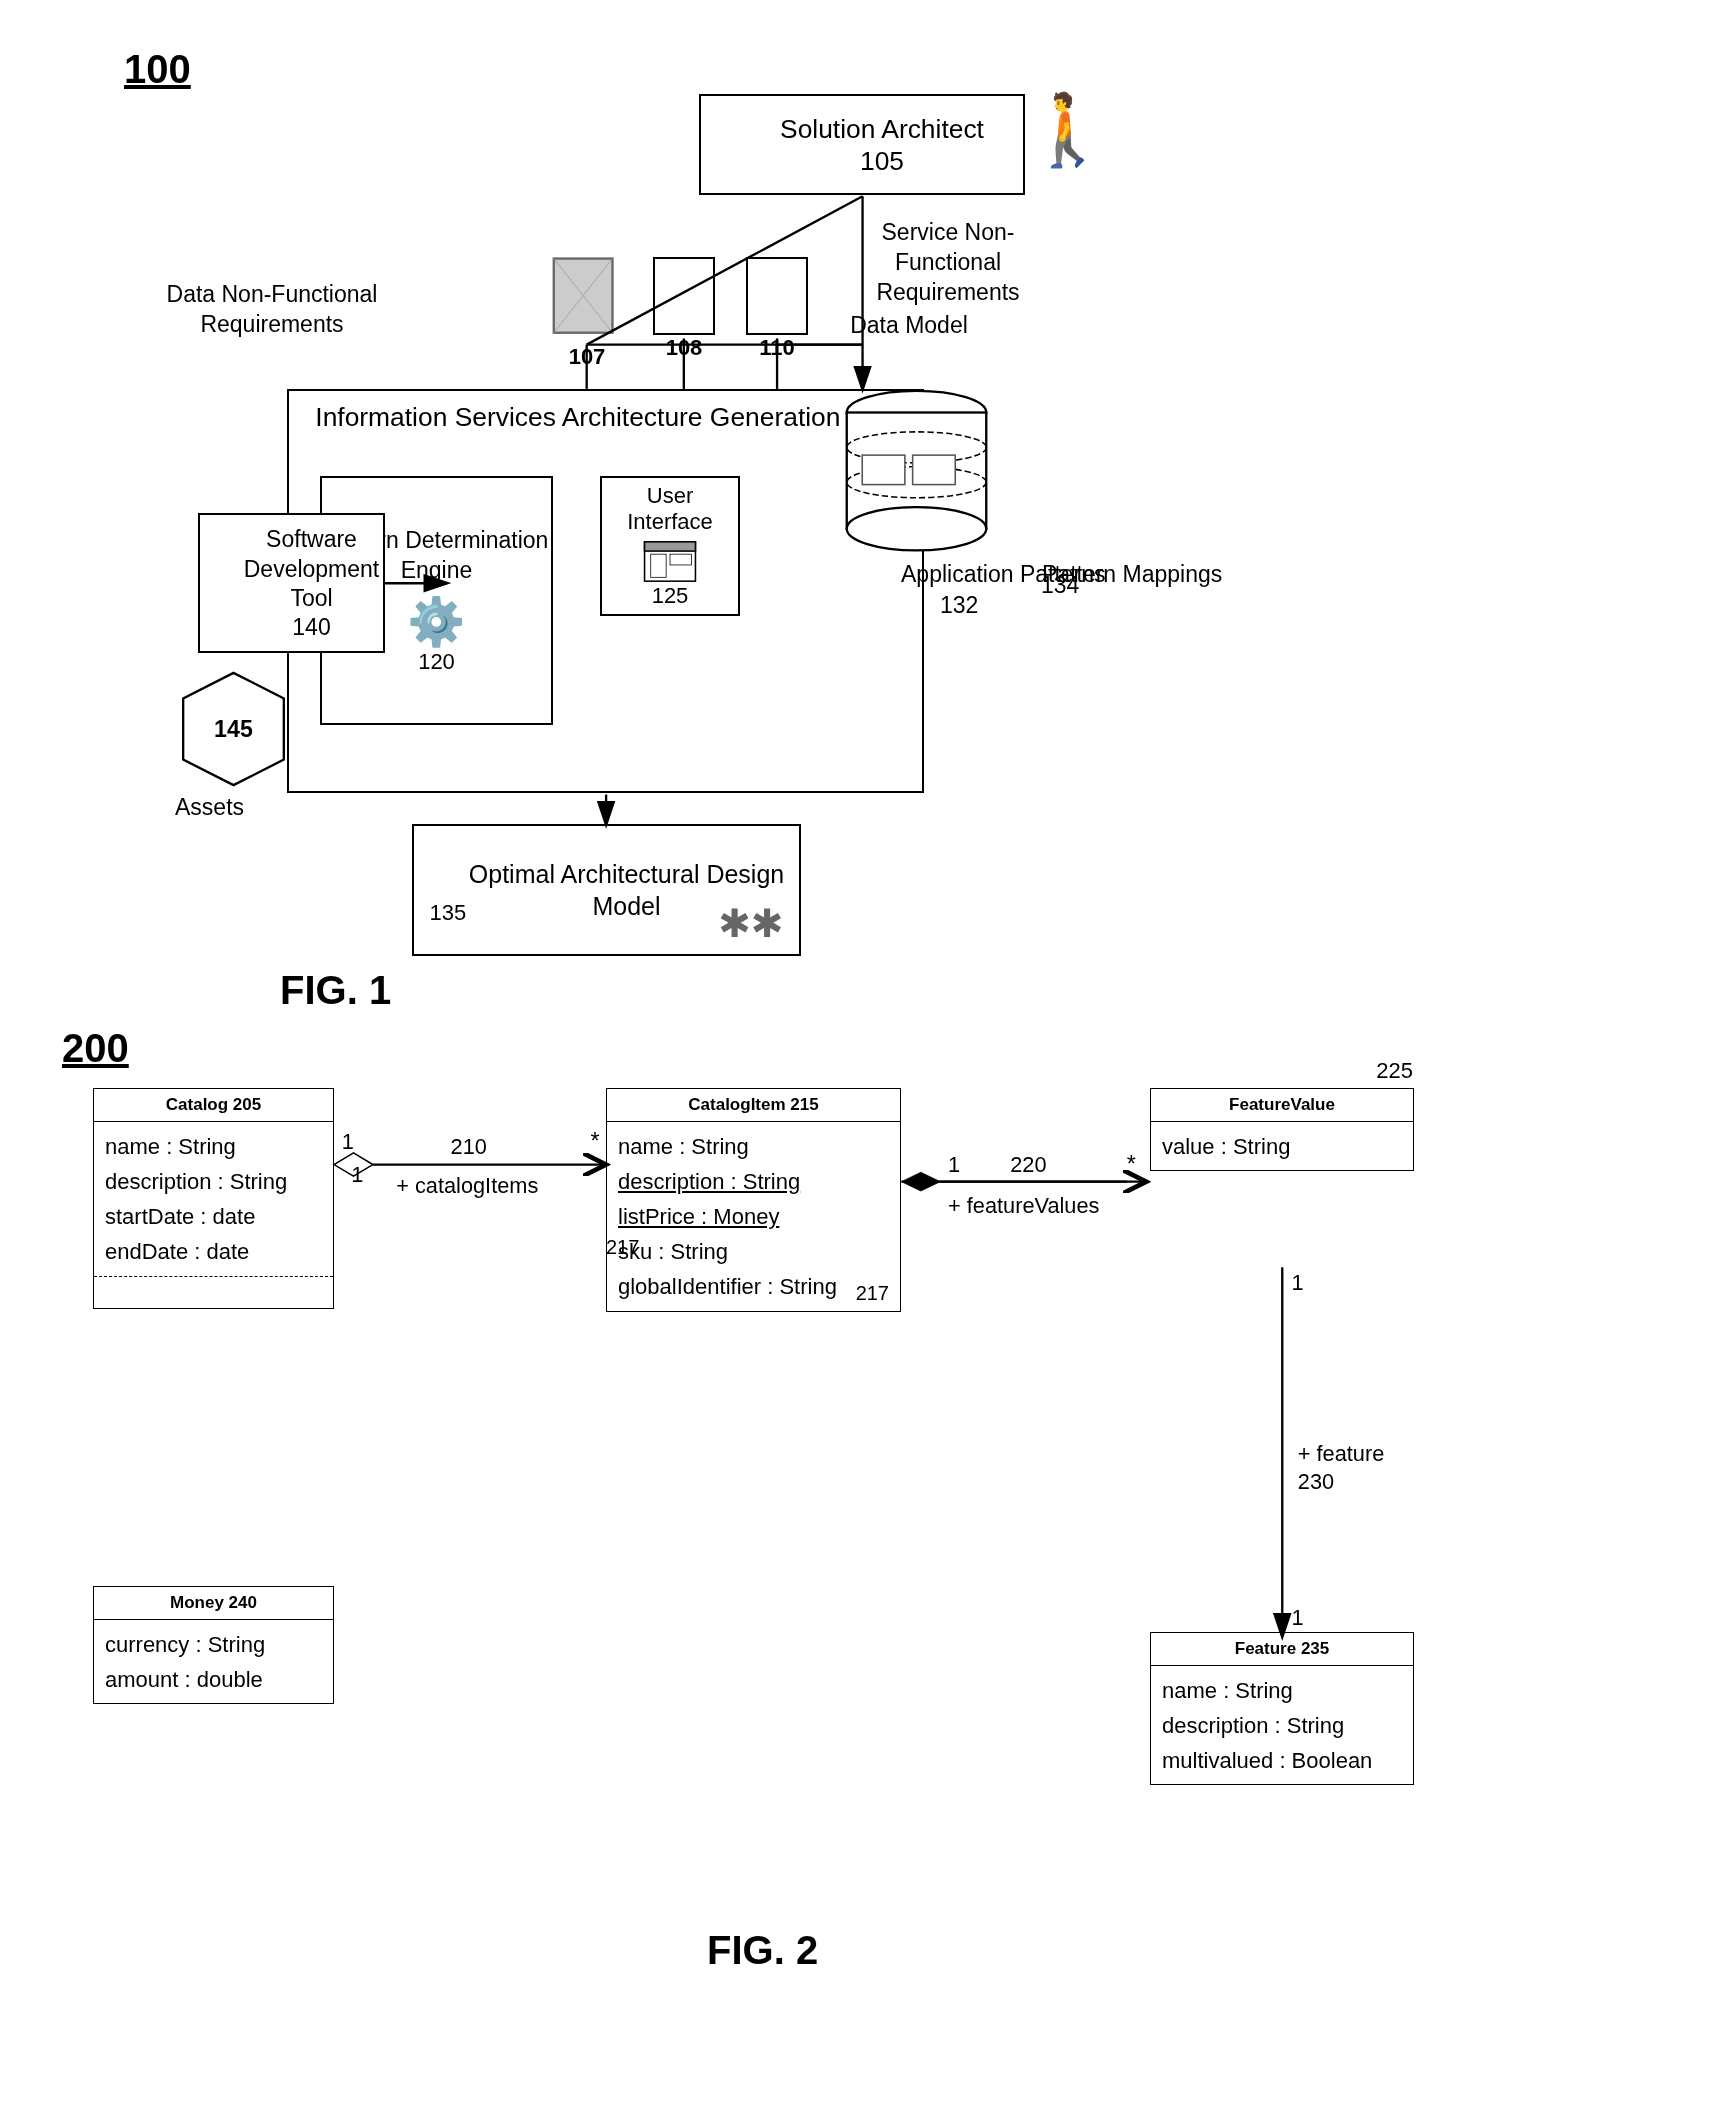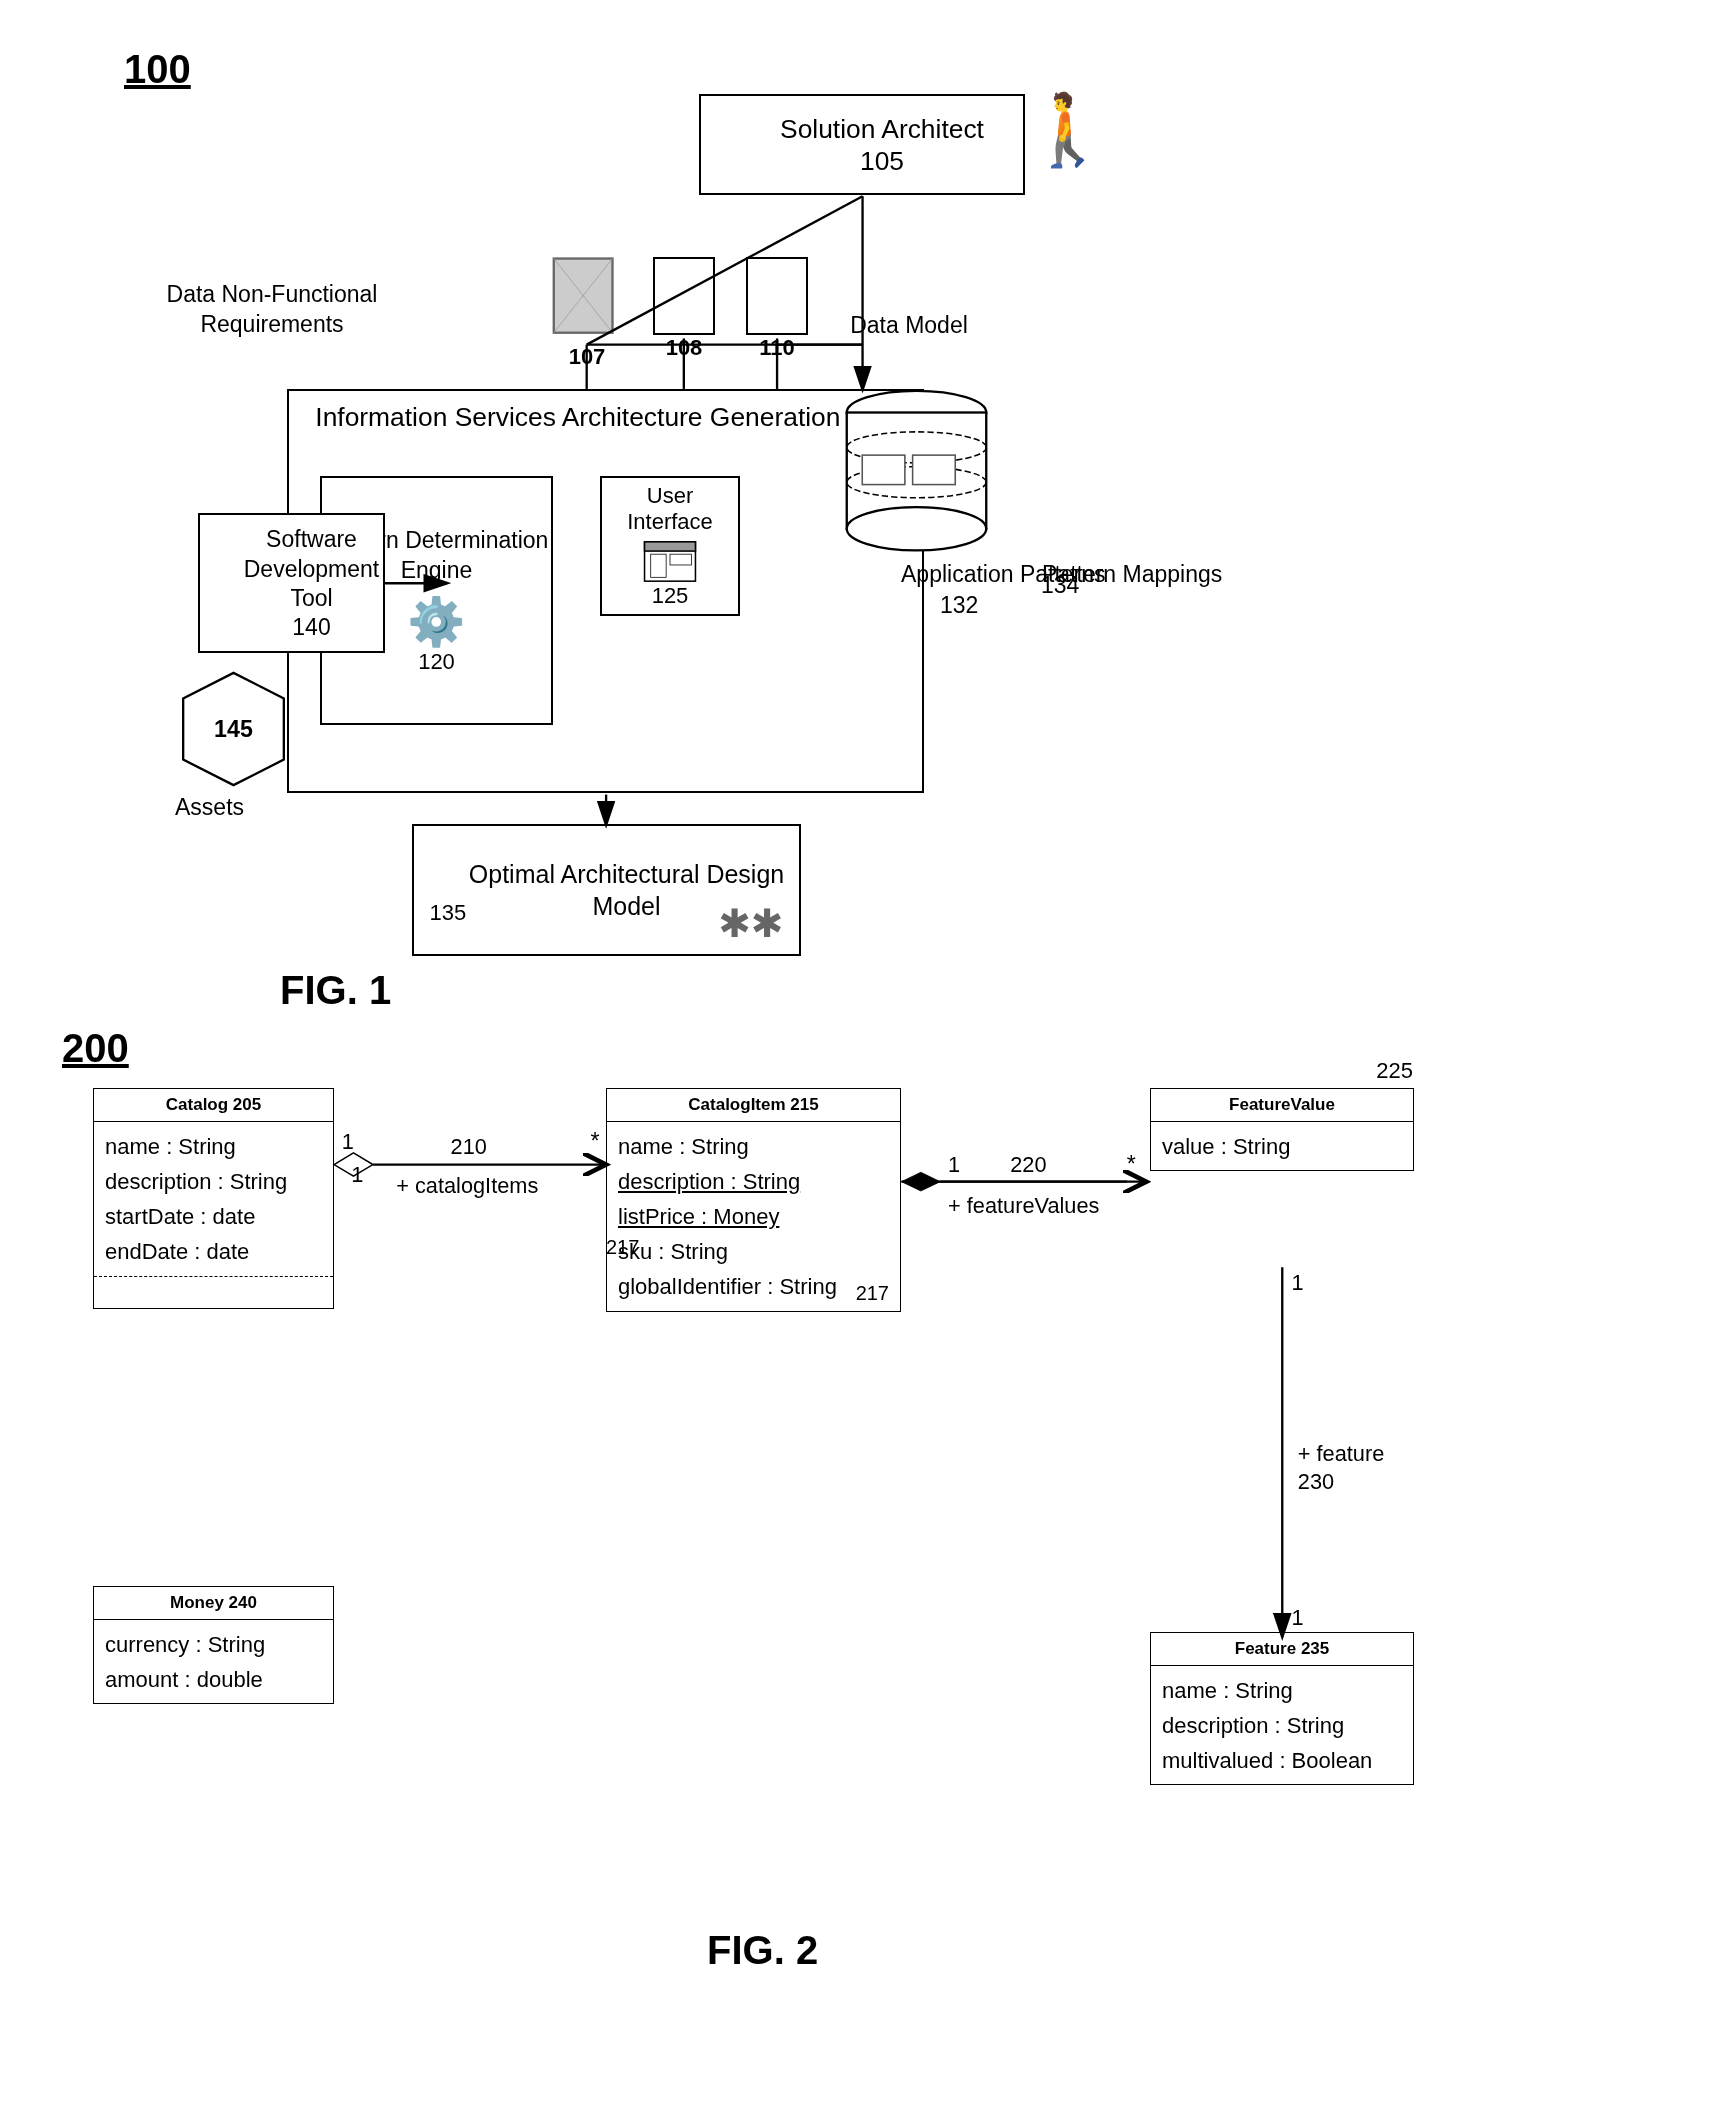--- a/index.html
+++ b/index.html
@@ -122,20 +122,21 @@
 
     <div style="position:absolute; left:591px; top:210px; width:62px; height:78px; border:2.3px solid #000; background:#fff;">
       <div style="position:absolute; bottom:-28px; left:50%; transform:translateX(-50%); font-size:22px; font-weight:bold;">108</div>
     </div>
 
     <div style="position:absolute; left:684px; top:210px; width:62px; height:78px; border:2.3px solid #000; background:#fff;">
       <div style="position:absolute; bottom:-28px; left:50%; transform:translateX(-50%); font-size:22px; font-weight:bold;">110</div>
     </div>
 
     <div class="label-text" style="left:101px; top:233px; width:218px;">Data Non-Functional Requirements</div>
+    <div class="label-text" style="left:777px; top:171px; width:218px;">Service Non-Functional Requirements</div>
     <div class="label-text" style="left:785px; top:264px; width:124px;">Data Model</div>
 
     <div class="box" style="left:225px; top:342px; width:637px; height:404px;">
       <div style="position:absolute; top:11px; left:0; right:0; text-align:center; font-size:26.4px;">Information Services Architecture Generation Tool</div>
       <div style="position:absolute; top:58px; right:15.5px; font-size:23px;">115</div>
 
       <div style="position:absolute; left:31px; top:85px; width:233px; height:249px; border:2.3px solid #000; background:#fff; display:flex; flex-direction:column; align-items:center; justify-content:center; text-align:center;">
         <div style="font-size:23px; line-height:1.3;">Pattern Determination Engine</div>
         <div style="font-size:47px; margin-top:7.8px;">⚙️</div>
         <div style="font-size:22px;">120</div>

